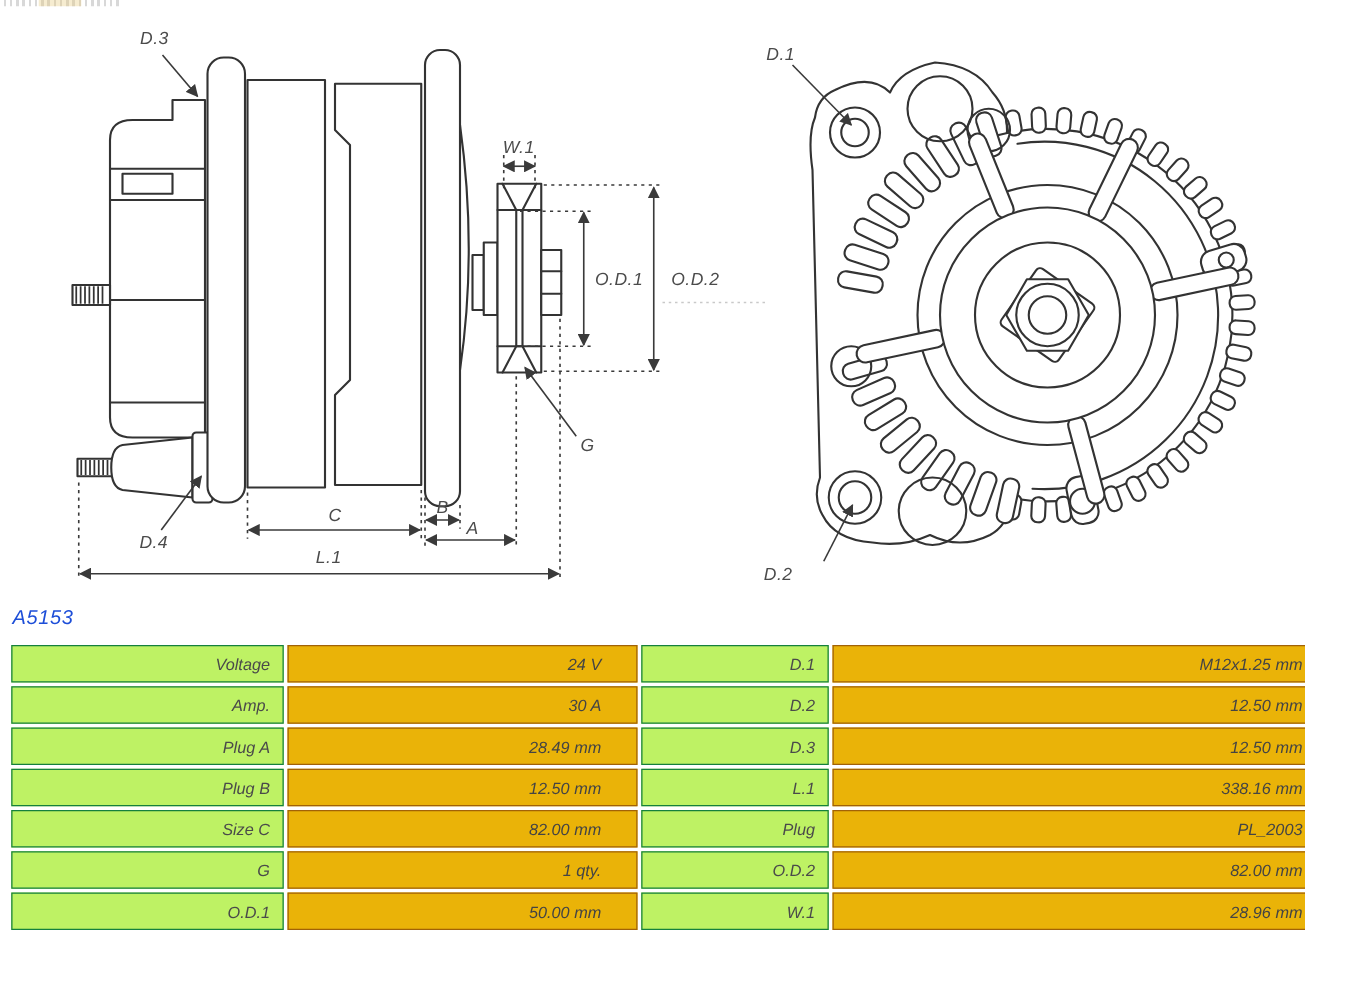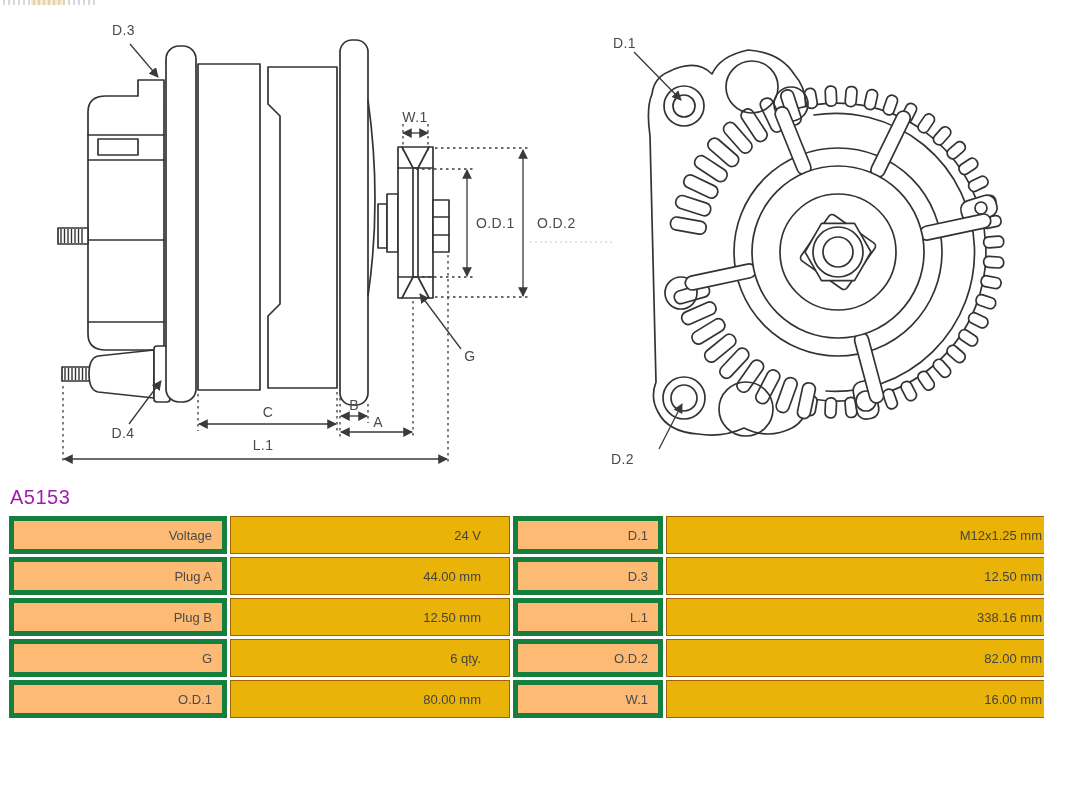--- a/index.html
+++ b/index.html
@@ -1,35 +1,35 @@
 <!DOCTYPE html>
 <html><head>
 <meta charset="utf-8">
 <style>
   html,body{margin:0;padding:0;background:#fff;}
   #page{position:relative;width:1044px;height:786px;background:#fff;overflow:hidden;
-        font-family:"Liberation Sans",sans-serif;}
+        font-family:"Liberation Sans",sans-serif;font-style:italic;}
   #logo-strip{position:absolute;left:3px;top:0;width:94px;height:5px;opacity:.8;
       background:repeating-linear-gradient(90deg,#cfcfcf 0 2px,#ffffff 2px 5px);}
   #logo-tint{position:absolute;left:28px;top:0;width:34px;height:5px;background:rgba(225,190,90,.35);}
   svg{position:absolute;left:0;top:0;}
   .ln{fill:none;stroke:#333;stroke-width:1.7;stroke-linejoin:round;stroke-linecap:round;}
   .wh{fill:#fff;stroke:#333;stroke-width:1.7;stroke-linejoin:round;}
   .fill{fill:#fff;stroke:none;}
   .dim{fill:none;stroke:#3a3a3a;stroke-width:1.3;}
   .dot{fill:none;stroke:#3a3a3a;stroke-width:1.3;stroke-dasharray:2.5 3.5;}
   .faint{fill:none;stroke:#c9c9c9;stroke-width:1.2;stroke-dasharray:2 3;}
   .hat{stroke:#333;stroke-width:1.4;}
   .lbl{fill:#4b4b4b;font-size:14px;font-family:"Liberation Sans",sans-serif;letter-spacing:.4px;}
-  #partno{position:absolute;left:10px;top:486px;font-size:20px;color:#a21caf;letter-spacing:.5px;}
+  #partno{position:absolute;left:10px;top:486px;font-size:16px;color:#1d4ed8;letter-spacing:.5px;}
   #spec-table{position:absolute;left:6px;top:513px;width:1068px;border-collapse:separate;
       border-spacing:3px;table-layout:fixed;}
   #spec-table td{height:28px;font-size:13px;vertical-align:middle;text-align:right;
       white-space:nowrap;overflow:hidden;}
-  td.lab{background:#fdba74;border:5px solid #15803d;color:#4a4a4a;padding:0 10px 0 0;}
+  td.lab{background:#bef264;border:1px solid #15803d;color:#4a4a4a;padding:0 10px 0 0;}
   td.val{background:#eab308;border:1px solid #a16207;color:#444444;padding:0 28px 0 0;}
 </style>
 </head>
 <body>
 
 <div id="page">
 
   <div id="logo-strip">
       <div id="logo-tint"></div>
     </div>
@@ -253,39 +253,51 @@
         <col>
       </colgroup>
     <tbody>
       <tr>
         <td class="lab">Voltage</td>
         <td class="val">24 V</td>
         <td class="lab">D.1</td>
         <td class="val">M12x1.25 mm</td>
       </tr>
       <tr>
+        <td class="lab">Amp.</td>
+        <td class="val">30 A</td>
+        <td class="lab">D.2</td>
+        <td class="val">12.50 mm</td>
+      </tr>
+      <tr>
         <td class="lab">Plug A</td>
-        <td class="val">44.00 mm</td>
+        <td class="val">28.49 mm</td>
         <td class="lab">D.3</td>
         <td class="val">12.50 mm</td>
       </tr>
       <tr>
         <td class="lab">Plug B</td>
         <td class="val">12.50 mm</td>
         <td class="lab">L.1</td>
         <td class="val">338.16 mm</td>
       </tr>
       <tr>
+        <td class="lab">Size C</td>
+        <td class="val">82.00 mm</td>
+        <td class="lab">Plug</td>
+        <td class="val">PL_2003</td>
+      </tr>
+      <tr>
         <td class="lab">G</td>
-        <td class="val">6 qty.</td>
+        <td class="val">1 qty.</td>
         <td class="lab">O.D.2</td>
         <td class="val">82.00 mm</td>
       </tr>
       <tr>
         <td class="lab">O.D.1</td>
-        <td class="val">80.00 mm</td>
+        <td class="val">50.00 mm</td>
         <td class="lab">W.1</td>
-        <td class="val">16.00 mm</td>
+        <td class="val">28.96 mm</td>
       </tr>
     </tbody>
   </table>
 
 </div>
 
 </body></html>

